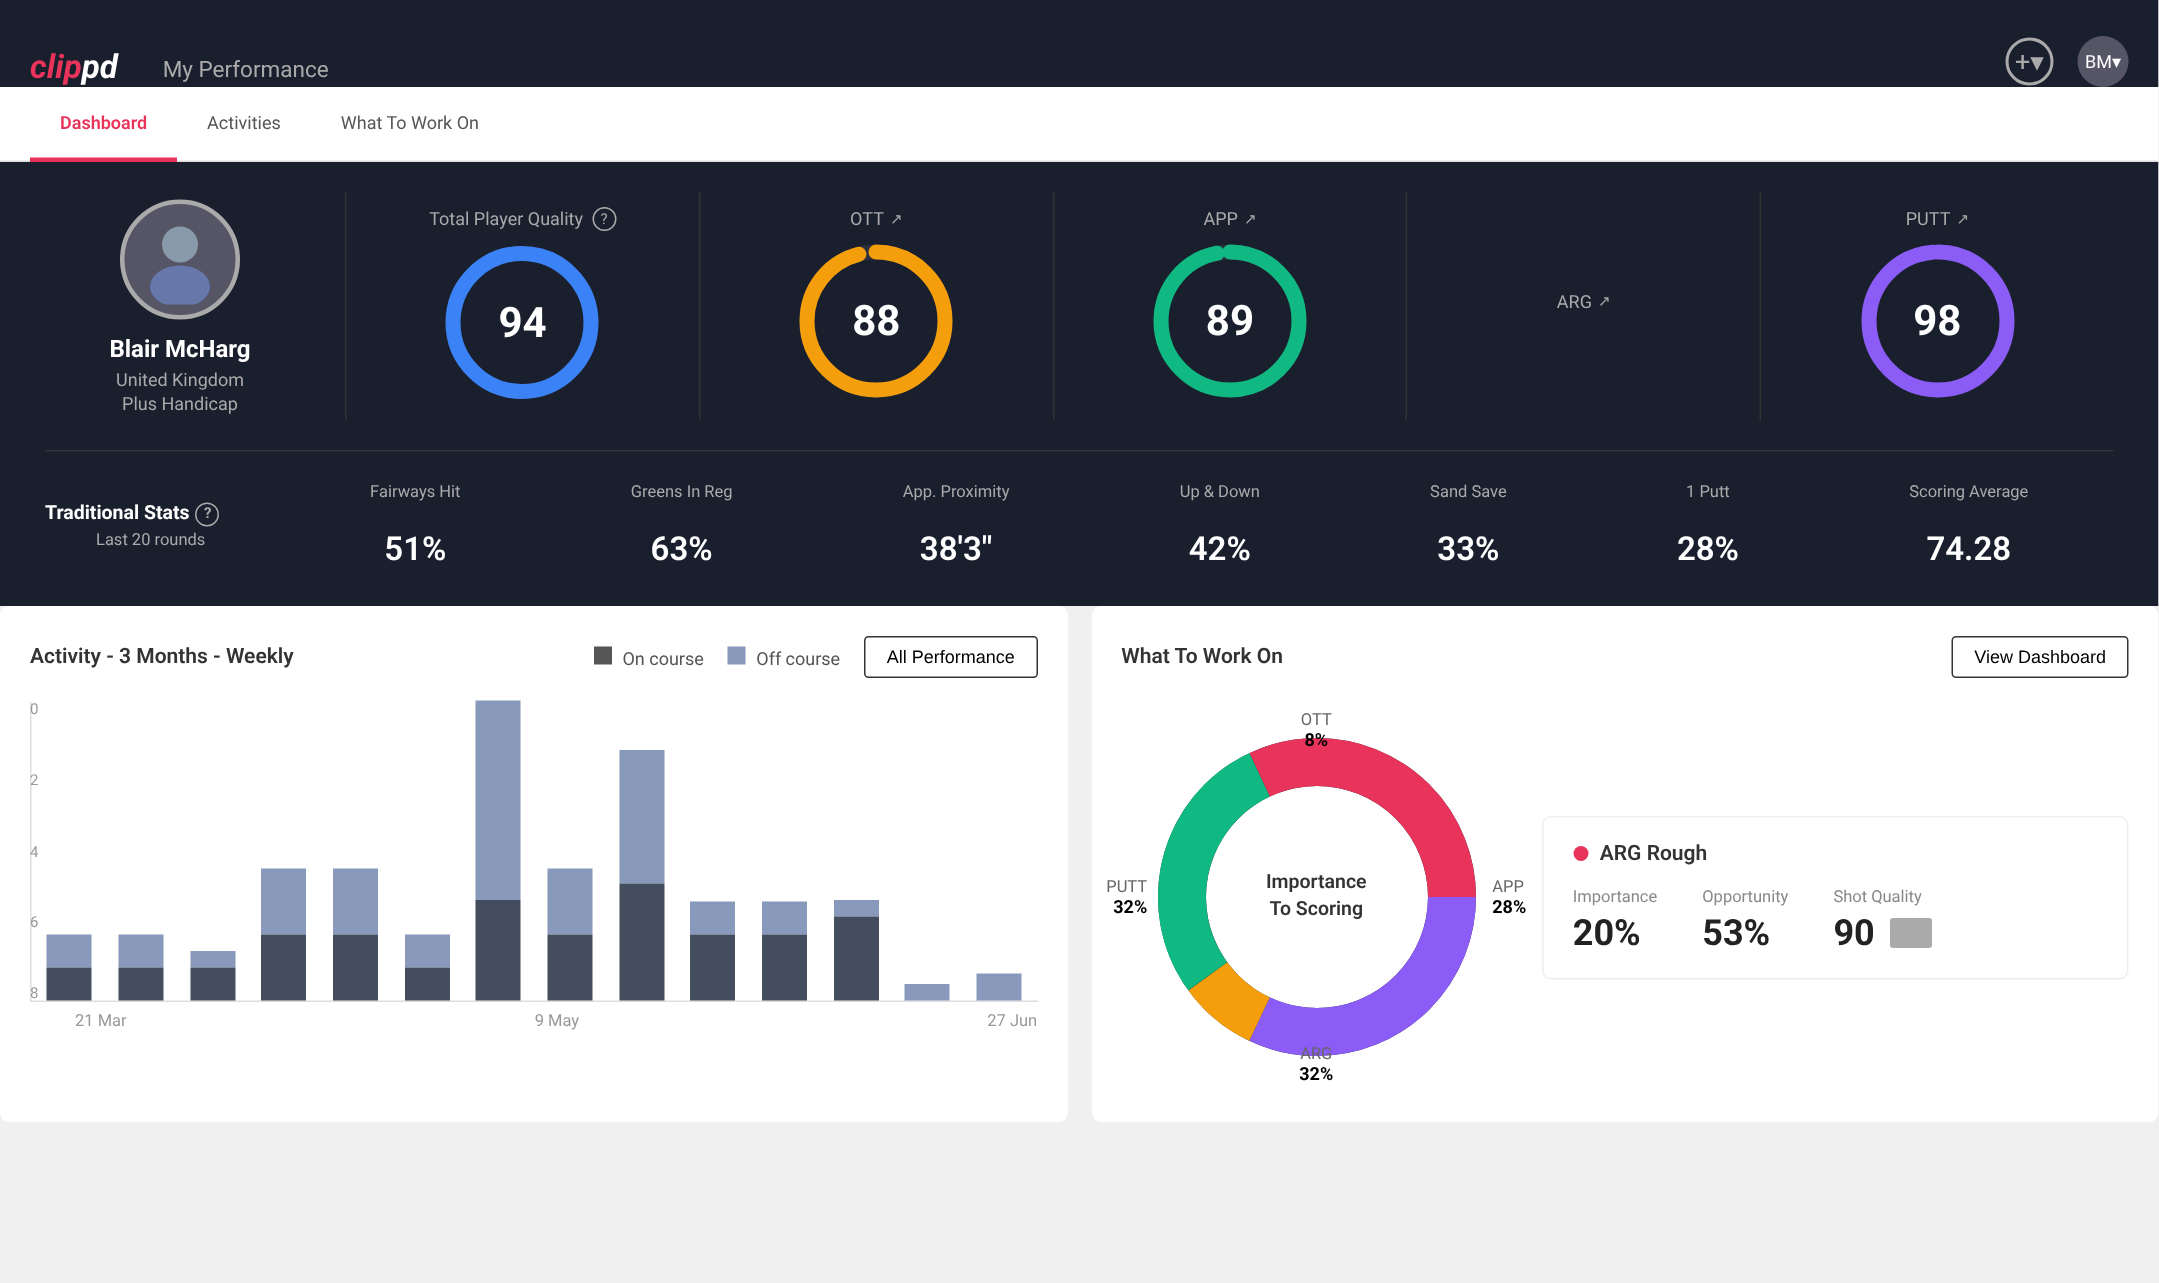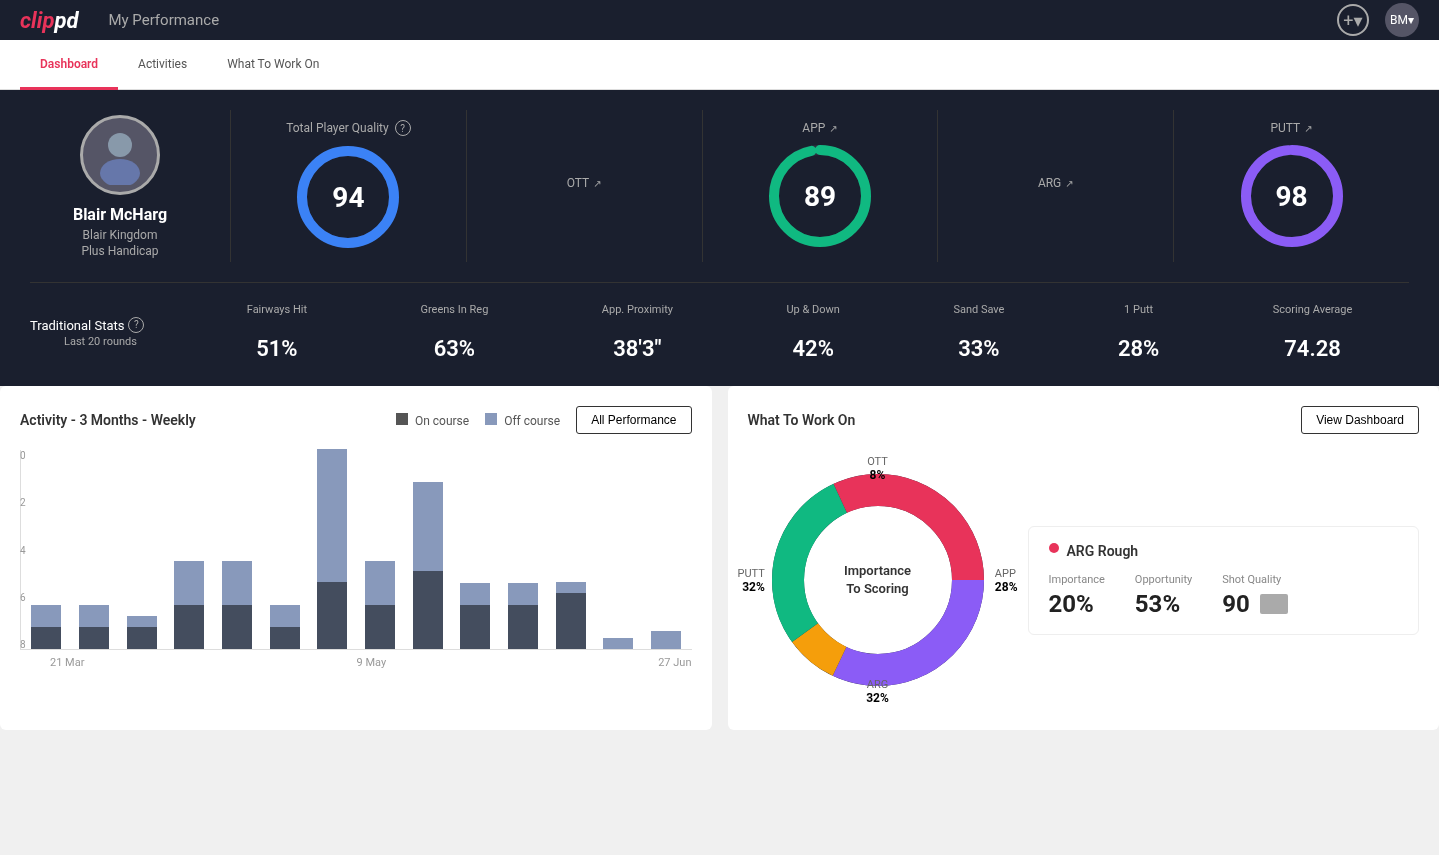--- a/index.html
+++ b/index.html
@@ -2,23 +2,23 @@
 <html><head>
   <meta charset="utf-8">
   <style>
     * { box-sizing: border-box; margin: 0; padding: 0; }
     body { font-family: -apple-system, BlinkMacSystemFont, 'Segoe UI', Roboto, sans-serif; background: #f0f0f0; }
 
     
     .header {
       background: #1a1f2e;
       display: flex;
-      align-items: center;
+      align-items: flex-end;
       padding: 0 20px;
-      height: 40px;
+      height: 58px;
       justify-content: space-between;
       gap: 12px;
     }
     .logo {
       display: flex;
       align-items: center;
       gap: 6px;
     }
     .logo-text {
       font-size: 22px;
@@ -155,21 +155,21 @@
       display: flex;
       align-items: center;
       padding: 20px 0 0;
       border-top: 1px solid #333;
       margin-top: 20px;
     }
     .trad-label {
       width: 160px;
       padding-right: 20px;
     }
-    .trad-label .title { color: #fff; font-size: 13px; font-weight: 400; display: flex; align-items: flex-end; gap: 4px; }
+    .trad-label .title { color: #fff; font-size: 13px; font-weight: 700; display: flex; align-items: center; gap: 4px; }
     .trad-label .subtitle { color: #aaa; font-size: 11px; margin-top: 2px; padding-left: 34px; }
     .trad-items {
       display: flex;
       flex: 1;
       justify-content: space-around;
     }
     .trad-item {
       text-align: center;
     }
     .trad-item .item-label { color: #aaa; font-size: 11px; margin-bottom: 20px; }
@@ -252,21 +252,21 @@
       align-items: center;
       gap: 20px;
     }
     .arg-card {
       border: 1px solid #eee;
       border-radius: 6px;
       padding: 16px 20px;
       flex: 1;
     }
     .arg-header {
-      display: flex; align-items: flex-start; gap: 8px;
+      display: flex; align-items: center; gap: 8px;
       margin-bottom: 14px;
     }
     .arg-dot { width: 10px; height: 10px; border-radius: 50%; background: #e8335a; }
     .arg-title { font-size: 14px; font-weight: 600; color: #333; }
     .arg-stats { display: flex; gap: 30px; }
     .arg-stat .stat-label { font-size: 11px; color: #888; margin-bottom: 4px; }
     .arg-stat .stat-value { font-size: 24px; font-weight: 700; color: #222; }
     .color-swatch { display: inline-block; width: 28px; height: 20px; background: #aaa; vertical-align: middle; margin-left: 4px; border-radius: 2px; }
     .info-icon {
       display: inline-flex; align-items: center; justify-content: center;
@@ -306,21 +306,21 @@
 
     <div class="player-info">
       <div class="player-avatar">
 
         <svg width="60" height="60" viewBox="0 0 60 60">
           <circle cx="30" cy="20" r="12" fill="#8899aa"></circle>
           <ellipse cx="30" cy="48" rx="20" ry="14" fill="#6677aa"></ellipse>
         </svg>
       </div>
       <div class="player-name">Blair McHarg</div>
-      <div class="player-country">Blair Kingdom</div>
+      <div class="player-country">United Kingdom</div>
       <div class="player-handicap">Plus Handicap</div>
     </div>
 
     <div class="score-cards">
 
       <div class="score-card">
         <div class="total-quality-label">
           <span>Total Player Quality</span>
           <span class="info-icon">?</span>
         </div>
@@ -330,20 +330,27 @@
             <circle cx="55" cy="55" r="46" fill="none" stroke="#3b82f6" stroke-width="10" stroke-dasharray="289 290" stroke-linecap="round"></circle>
           </svg>
           <div class="ring-value">94</div>
         </div>
       </div>
 
       <div class="score-card">
         <div class="score-label">
           <span>OTT</span>
           <span class="arrow">↗</span>
+        </div>
+        <div class="ring-container">
+          <svg width="110" height="110" viewBox="0 0 110 110">
+            <circle cx="55" cy="55" r="46" fill="none" stroke="#2a3040" stroke-width="10"></circle>
+            <circle cx="55" cy="55" r="46" fill="none" stroke="#f59e0b" stroke-width="10" stroke-dasharray="277 290" stroke-linecap="round"></circle>
+          </svg>
+          <div class="ring-value">88</div>
         </div>
       </div>
 
       <div class="score-card">
         <div class="score-label">
           <span>APP</span>
           <span class="arrow">↗</span>
         </div>
         <div class="ring-container">
           <svg width="110" height="110" viewBox="0 0 110 110">

